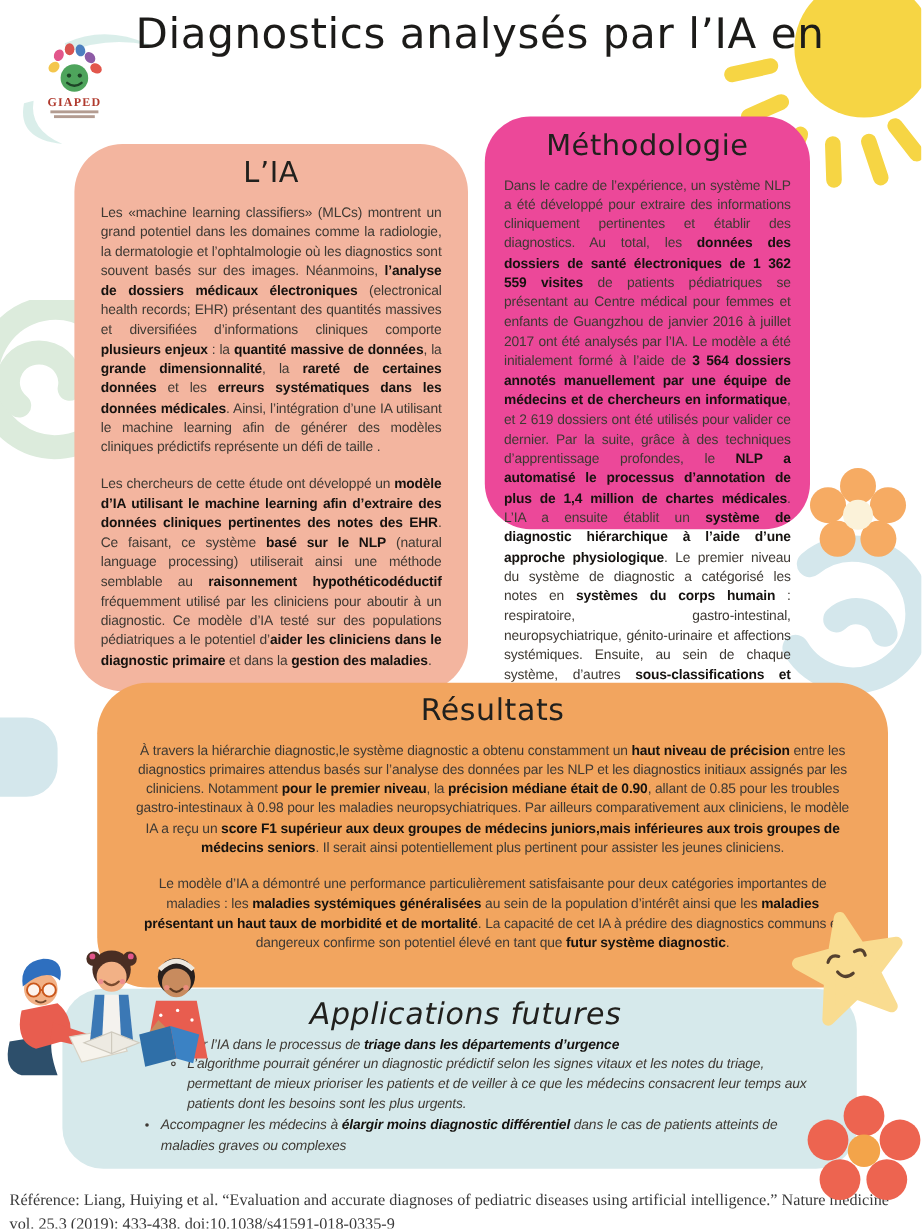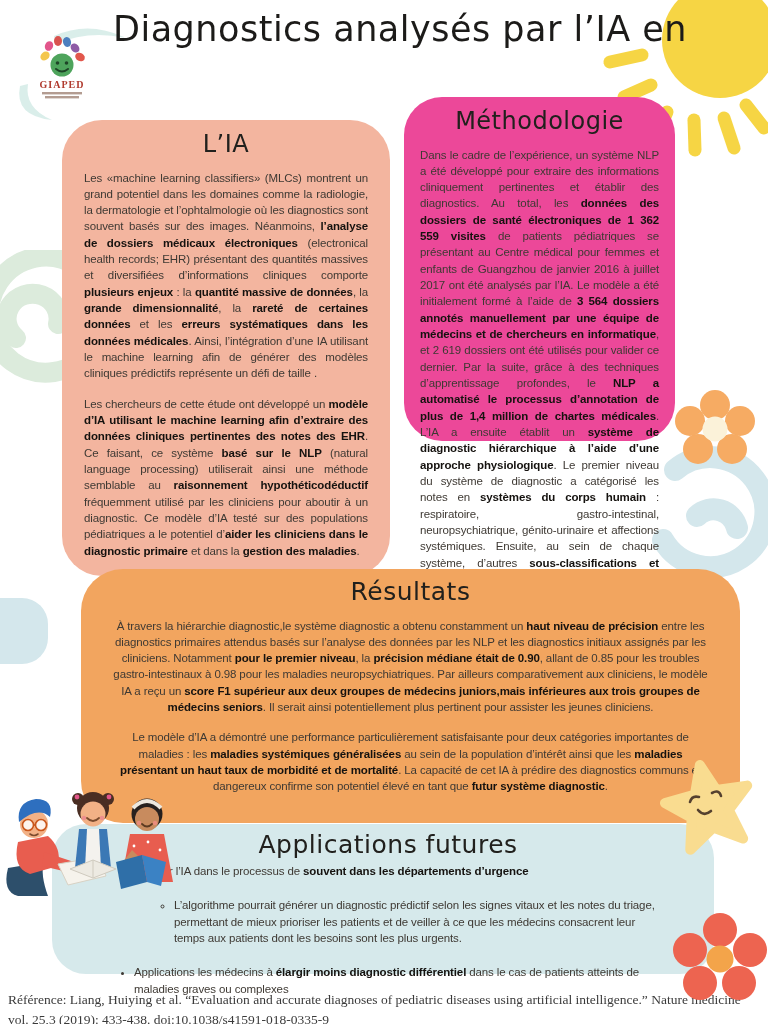--- a/index.html
+++ b/index.html
@@ -15,32 +15,32 @@
   .logo{position:absolute;left:14px;top:24px;width:110px;height:96px;z-index:4;}
   
   .box{position:absolute;z-index:2;box-sizing:border-box;}
   .box-ia{left:62px;top:120px;width:328px;height:456px;background:#F3B59F;border-radius:40px;
           padding:8px 22px 10px;}
   .box-methodo{left:404px;top:97px;width:271px;height:344px;background:#ec4899;border-radius:38px;
           padding:8px 16px 14px;}
   .box-resultats{left:56px;top:569px;width:659px;height:254px;background:#F2A55F;border-radius:42px;
           padding:6px 30px 10px;text-align:center;margin-left:25px;}
   .box-apps{left:52px;top:824px;width:662px;height:150px;background:#D6E9EB;border-radius:34px;
-          padding:4px 28px 8px 38px;}
+          padding:4px 28px 8px 38px;font-style:italic;}
   h2{margin:2px 0 4px;text-align:center;font-family:"DejaVu Sans",sans-serif;font-weight:400;
      font-size:24px;color:#21201d;letter-spacing:.5px;}
   .box-resultats h2,.box-apps h2{font-size:25px;}
   .body-txt{font-size:11.5px;line-height:1.42;color:#3E3933;text-align:justify;letter-spacing:-.12px;}
   .body-txt + .body-txt{margin-top:14px;}
   .box-resultats .body-txt{text-align:center;}
   .b{font-weight:bold;color:#15120f;}
   
   .apps-list{margin:4px 0 0 28px;padding:0 0 0 16px;list-style:disc;color:#3E3933;}
   .apps-list li{font-size:11.5px;line-height:1.42;letter-spacing:-.12px;}
-  .apps-list ul{list-style:circle;margin:18px;padding-left:22px;}
+  .apps-list ul{list-style:circle;margin:0;padding-left:22px;}
   .apps-list li+li{margin-top:2px;}
   
   .footer{position:absolute;left:8px;top:990px;width:754px;z-index:2;
           font-family:"Liberation Serif",serif;font-size:13.5px;line-height:1.5;color:#3a3a3a;}
 </style>
 </head>
 <body>
 
 <div id="page">
 
@@ -205,28 +205,28 @@
   <section class="box box-resultats">
     <h2>Résultats</h2>
     <p class="body-txt"><span>À travers la hiérarchie diagnostic,le système diagnostic a obtenu constamment un </span><span class="b">haut niveau de précision</span><span> entre les diagnostics primaires attendus basés sur l’analyse des données par les NLP et les diagnostics initiaux assignés par les cliniciens. Notamment </span><span class="b">pour le premier niveau</span><span>, la </span><span class="b">précision médiane était de 0.90</span><span>, allant de 0.85 pour les troubles gastro-intestinaux à 0.98 pour les maladies neuropsychiatriques. Par ailleurs comparativement aux cliniciens, le modèle IA a reçu un </span><span class="b">score F1 supérieur aux deux groupes de médecins juniors,mais inférieures aux trois groupes de médecins seniors</span><span>. Il serait ainsi potentiellement plus pertinent pour assister les jeunes cliniciens.</span></p>
     <p class="body-txt"><span>Le modèle d’IA a démontré une performance particulièrement satisfaisante pour deux catégories importantes de maladies : les </span><span class="b">maladies systémiques généralisées</span><span> au sein de la population d’intérêt ainsi que les </span><span class="b">maladies présentant un haut taux de morbidité et de mortalité</span><span>. La capacité de cet IA à prédire des diagnostics communs et dangereux confirme son potentiel élevé en tant que </span><span class="b">futur système diagnostic</span><span>.</span></p>
   </section>
 
   <section class="box box-apps">
     <h2>Applications futures</h2>
     <ul class="apps-list">
       <li>
-        <span><span>Intégrer l’IA dans le processus de </span><span class="b">souvent dans les départements d’urgence</span></span>
+        <span><span>Intégrer l’IA dans le processus de </span><span class="b">triage dans les départements d’urgence</span></span>
         <ul>
           <li>
             <span><span>L’algorithme pourrait générer un diagnostic prédictif selon les signes vitaux et les notes du triage, permettant de mieux prioriser les patients et de veiller à ce que les médecins consacrent leur temps aux patients dont les besoins sont les plus urgents.</span></span>
           </li>
         </ul>
       </li>
       <li>
-        <span><span>Applications les médecins à </span><span class="b">élargir moins diagnostic différentiel</span><span> dans le cas de patients atteints de maladies graves ou complexes</span></span>
+        <span><span>Accompagner les médecins à </span><span class="b">élargir moins diagnostic différentiel</span><span> dans le cas de patients atteints de maladies graves ou complexes</span></span>
       </li>
     </ul>
   </section>
 
   <div class="footer">Référence: Liang, Huiying et al. “Evaluation and accurate diagnoses of pediatric diseases using artificial intelligence.” Nature medicine vol. 25,3 (2019): 433-438. doi:10.1038/s41591-018-0335-9</div>
 
 </div>
 
 </body></html>

